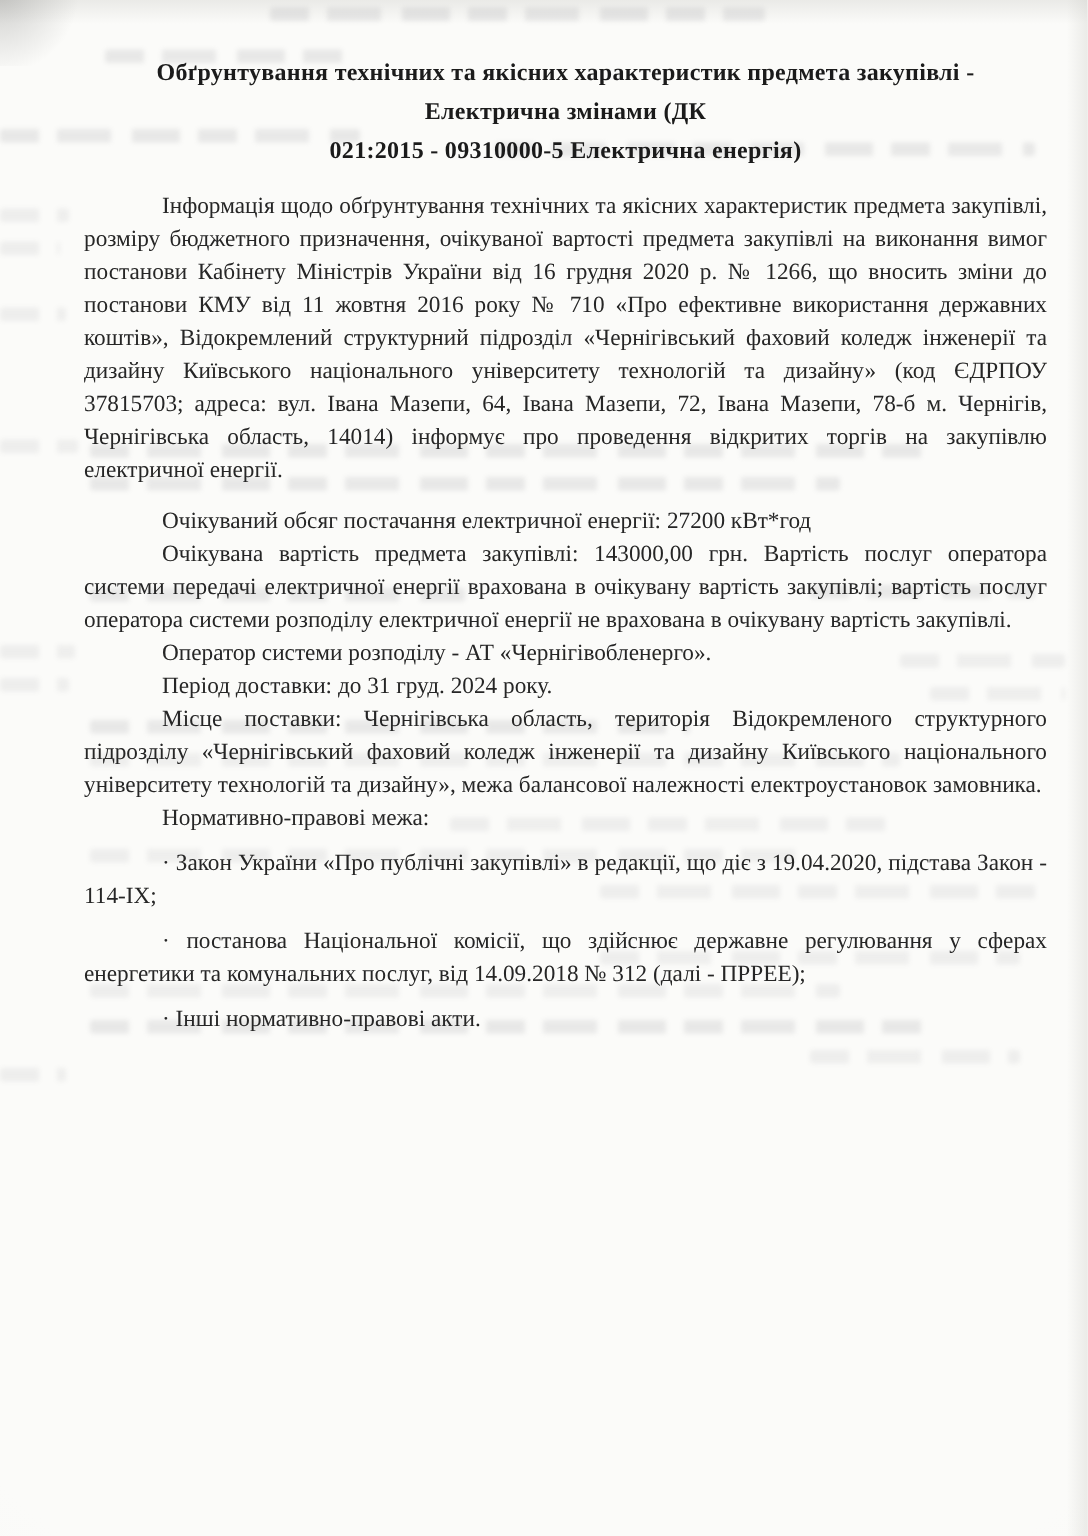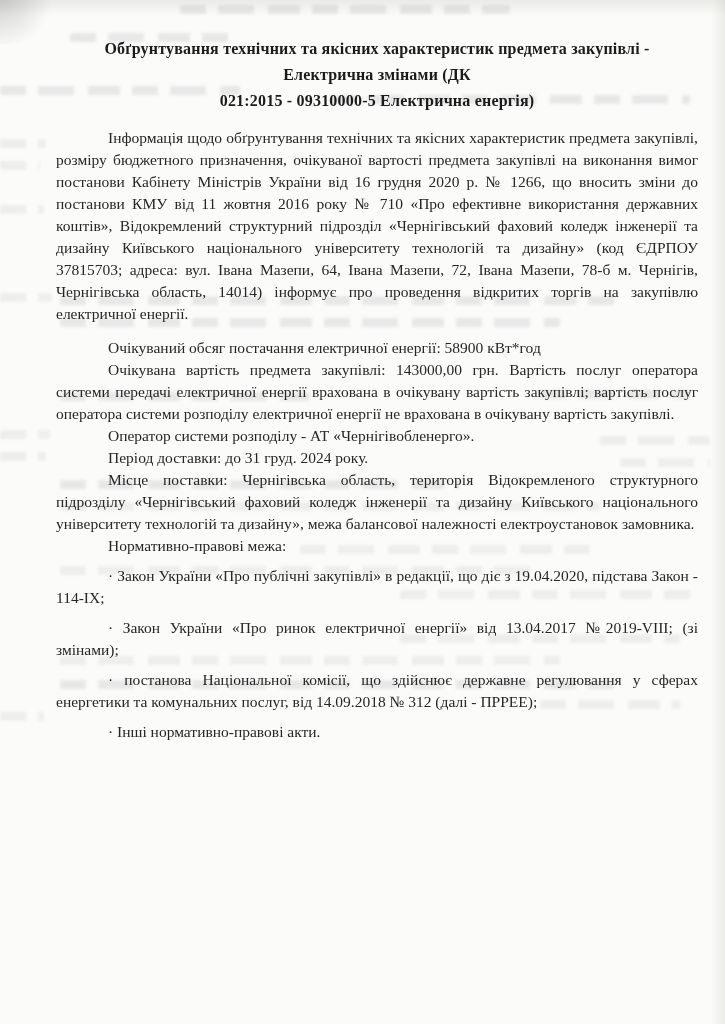--- a/index.html
+++ b/index.html
@@ -95,27 +95,26 @@
 
     <h1>
       <span>Обґрунтування технічних та якісних характеристик предмета закупівлі -</span>
       <span>Електрична змінами (ДК</span>
       <span>021:2015 - 09310000-5 Електрична енергія)</span>
     </h1>
 
     <p class="just">Інформація щодо обґрунтування технічних та якісних характеристик предмета закупівлі, розміру бюджетного призначення, очікуваної вартості предмета закупівлі на виконання вимог постанови Кабінету Міністрів України від 16 грудня 2020 р. № 1266, що вносить зміни до постанови КМУ від 11 жовтня 2016 року № 710 «Про ефективне використання державних коштів», Відокремлений структурний підрозділ «Чернігівський фаховий коледж інженерії та дизайну Київського національного університету технологій та дизайну» (код ЄДРПОУ 37815703; адреса: вул. Івана Мазепи, 64, Івана Мазепи, 72, Івана Мазепи, 78-б м. Чернігів, Чернігівська область, 14014) інформує про проведення відкритих торгів на закупівлю електричної енергії.</p>
 
 
-    <p class="mt12">Очікуваний обсяг постачання електричної енергії: 58900 кВт*год</p>
+    <p class="mt12">Очікуваний обсяг постачання електричної енергії: 27200 кВт*год</p>
     <p class="just">Очікувана вартість предмета закупівлі: 143000,00 грн. Вартість послуг оператора системи передачі електричної енергії врахована в очікувану вартість закупівлі; вартість послуг оператора системи розподілу електричної енергії не врахована в очікувану вартість закупівлі.</p>
     <p>Оператор системи розподілу - АТ «Чернігівобленерго».</p>
 
     <p class="mt20">Період доставки: до 31 груд. 2024 року.</p>
     <p class="just">Місце поставки: Чернігівська область, територія Відокремленого структурного підрозділу «Чернігівський фаховий коледж інженерії та дизайну Київського національного університету технологій та дизайну», межа балансової належності електроустановок замовника.</p>
 
     <p class="mt20">Нормативно-правові межа:</p>
     <p class="just mt8">· Закон України «Про публічні закупівлі» в редакції, що діє з 19.04.2020, підстава Закон - 114-IX;</p>
-    <p class="just mt8">· Закон України «Про ринок електричної енергії» від 13.04.2017 №2019-VIII; (зі змінами);</p>
     <p class="just mt8">· постанова Національної комісії, що здійснює державне регулювання у сферах енергетики та комунальних послуг, від 14.09.2018 № 312 (далі - ПРРЕЕ);</p>
     <p class="mt8">· Інші нормативно-правові акти.</p>
 
   </div>
 </div>
 
 </body></html>

